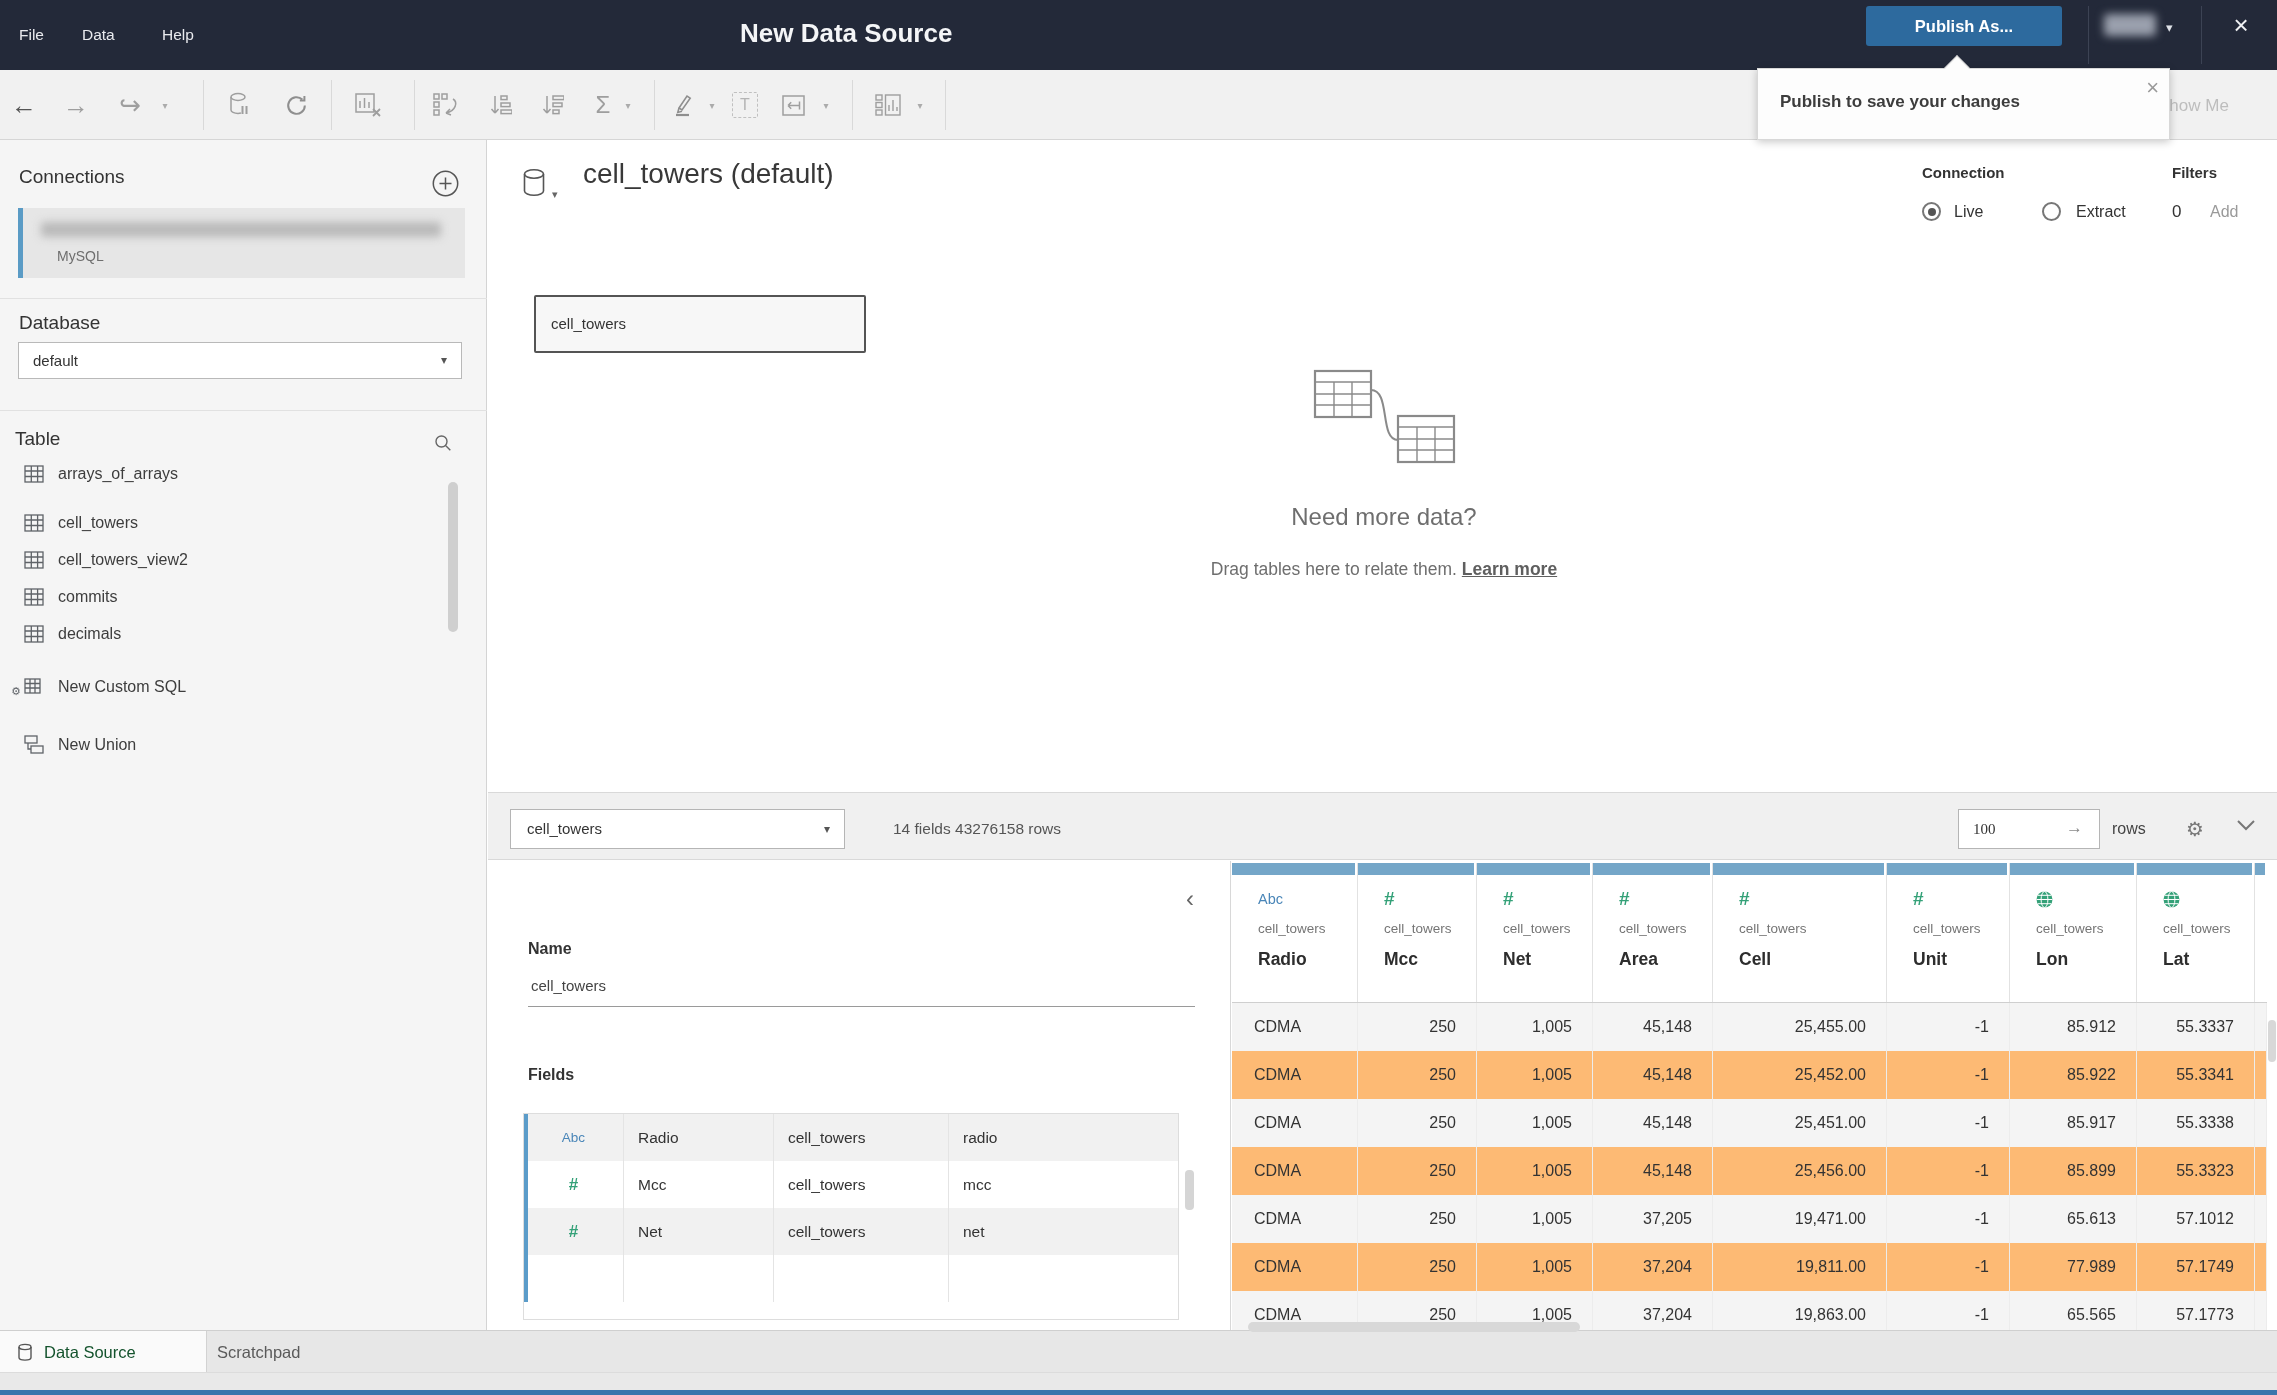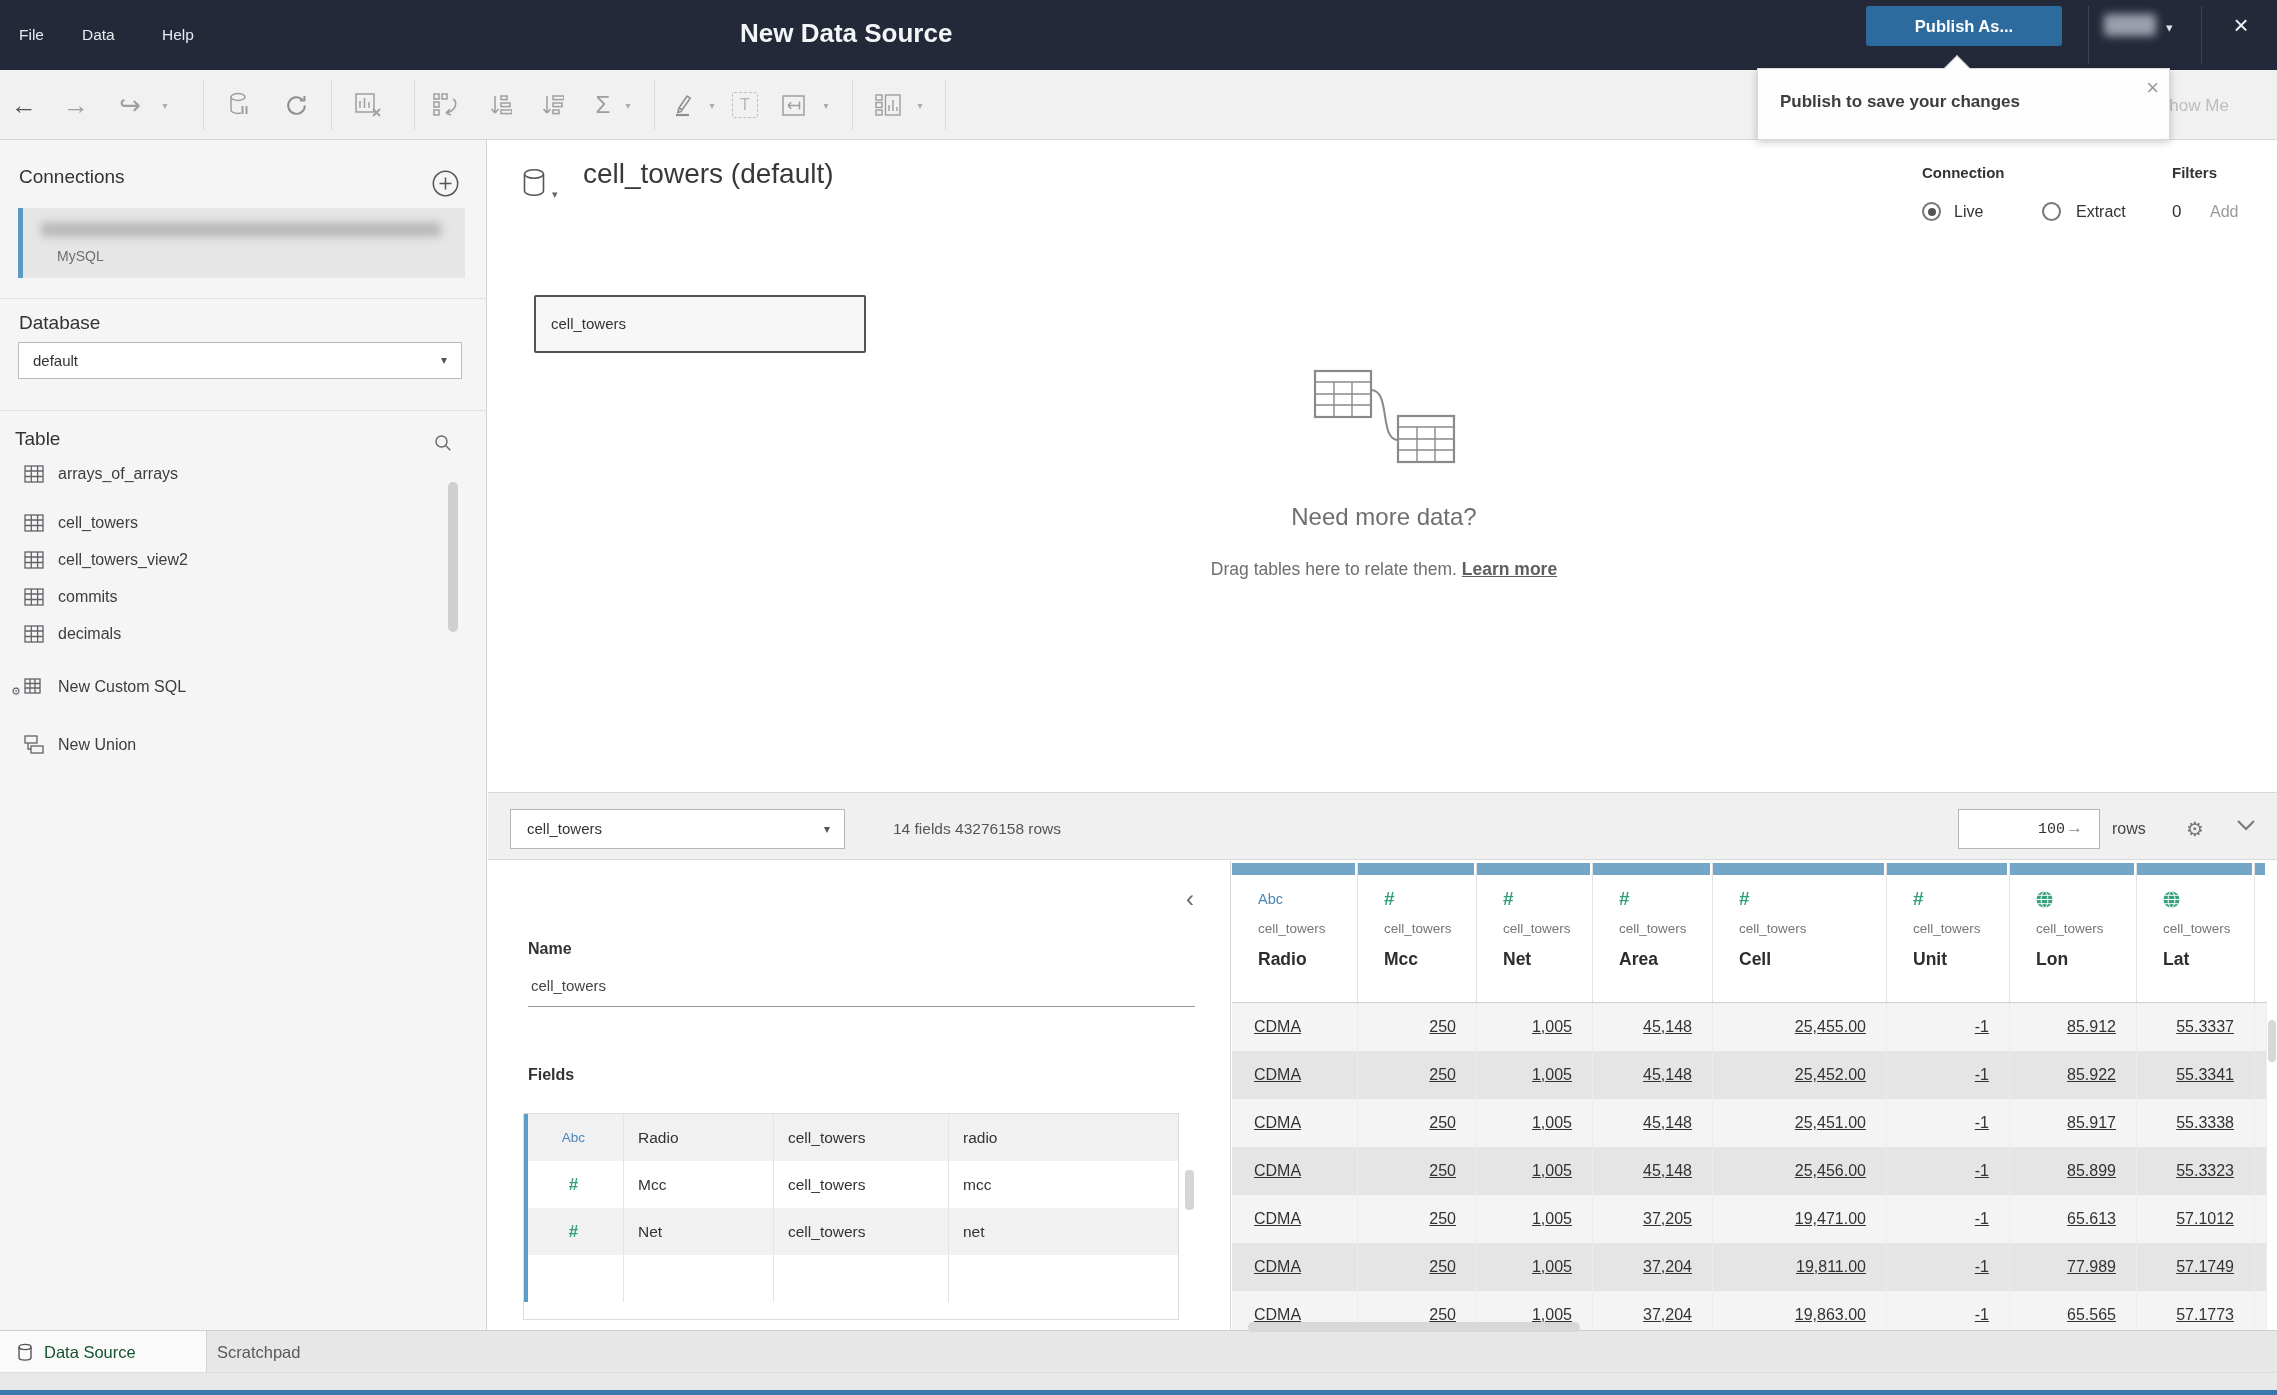--- a/index.html
+++ b/index.html
@@ -87,21 +87,21 @@
 
   
   .strip{left:488px;top:792px;width:1789px;height:68px;background:#f0f0f0;
          border-top:1px solid #d9d9d9;border-bottom:1px solid #d9d9d9;}
   .strip-select{position:absolute;left:22px;top:16px;width:335px;height:40px;background:#fff;
                 border:1px solid #b5b5b5;font-size:15px;color:#333;line-height:38px;padding-left:16px;cursor:pointer;}
   .strip-select .caret{position:absolute;right:14px;top:0;color:#555;font-size:12px;}
   .strip-summary{position:absolute;left:405px;top:16px;height:40px;line-height:40px;font-size:15.5px;color:#555;}
   .rows-input{position:absolute;left:1470px;top:16px;width:142px;height:40px;background:#fff;
               border:1px solid #b5b5b5;font-size:15px;color:#333;padding:0 34px 0 14px;
-              font-family:Liberation Mono, monospace;text-align:right;}
+              font-family:Liberation Serif, serif;}
   .rows-arrow{position:absolute;left:1578px;top:16px;height:40px;line-height:38px;color:#888;font-size:17px;}
   .rows-lbl{position:absolute;left:1624px;top:16px;height:40px;line-height:40px;font-size:16px;color:#444;}
   .strip-gear{position:absolute;left:1698px;top:16px;height:40px;line-height:40px;font-size:20px;color:#777;cursor:pointer;}
   .strip-chevron{position:absolute;left:1748px;top:24px;cursor:pointer;}
 
   
   .meta-collapse{position:absolute;left:1186px;top:885px;font-size:24px;color:#666;cursor:pointer;z-index:3;}
   .meta-label{position:absolute;font-size:16px;font-weight:600;color:#333;}
   .meta-value{position:absolute;font-size:15px;color:#444;}
   .meta-underline{position:absolute;left:528px;top:1006px;width:667px;height:1px;background:#9a9a9a;}
@@ -126,21 +126,21 @@
                border-bottom:1px solid #cfcfcf;background:#fff;}
   .gcol{flex:none;position:relative;border-right:1px solid #e2e2e2;}
   .w0{width:126px;}.w1{width:119px;}.w2{width:116px;}.w3{width:120px;}.w4{width:174px;}
   .w5{width:123px;}.w6{width:127px;}.w7{width:118px;}.w8{width:12px;border-right:none;}
   .bluebar{height:12px;background:#74a6c8;margin-right:2px;}
   .g-ic{position:absolute;left:26px;top:24px;height:24px;display:flex;align-items:center;}
   .g-abc{color:#4a86b8;font-size:14.5px;}
   .g-num{color:#34a178;font-size:19px;font-weight:600;}
   .g-table{position:absolute;left:26px;top:58px;font-size:13.5px;color:#757575;}
   .g-name{position:absolute;left:26px;top:86px;font-size:17.5px;font-weight:700;color:#2d2d2d;}
-  .grid-body{left:1232px;top:1003px;width:1035px;height:327px;overflow:hidden;background:#e5e5e5;text-decoration:underline;}
+  .grid-body{left:1232px;top:1003px;width:1035px;height:327px;overflow:hidden;background:#fdba74;}
   .grow{display:flex;height:48px;}
   .grow.odd{background:#f4f4f4;}
   .gcell{flex:none;line-height:48px;font-size:16px;color:#333;border-right:1px solid #ececec;
          white-space:nowrap;overflow:hidden;}
   .gcell.txt{padding-left:22px;text-align:left;}
   .gcell.num{padding-right:20px;text-align:right;}
   .hscroll{left:1248px;top:1322px;width:332px;height:10px;background:#d8d8d8;border-radius:5px;z-index:6;}
   .vscroll{left:2268px;top:1020px;width:8px;height:42px;background:#d8d8d8;border-radius:4px;z-index:6;}
 
   

